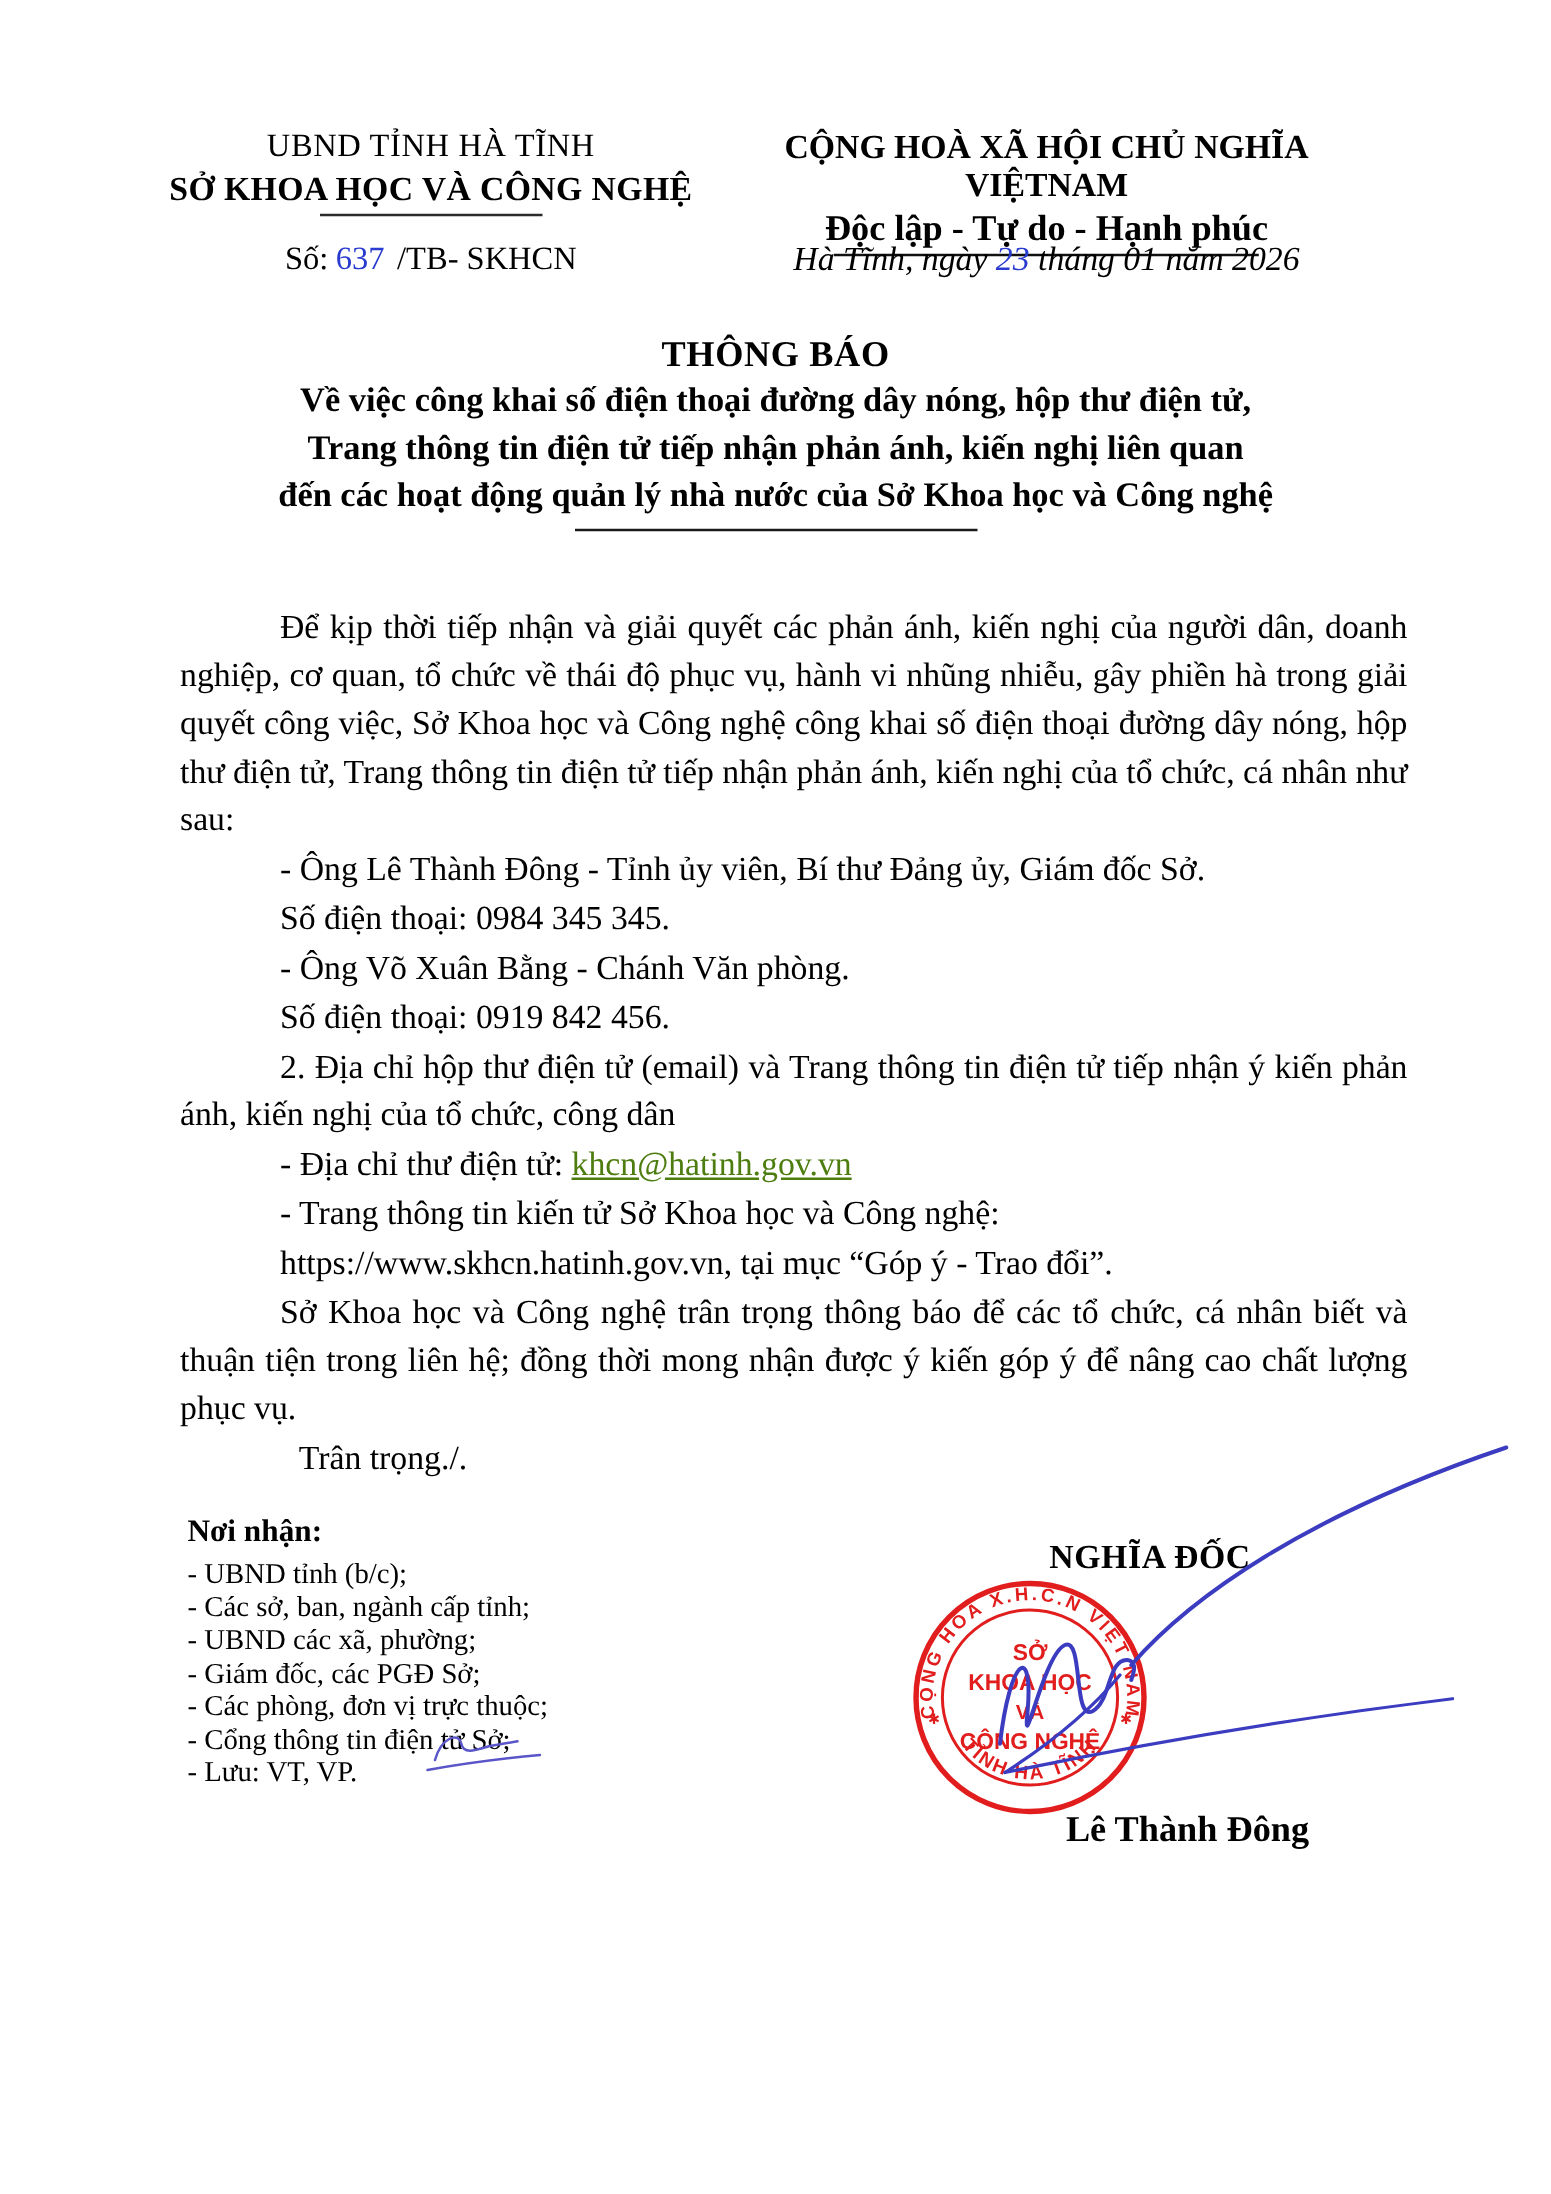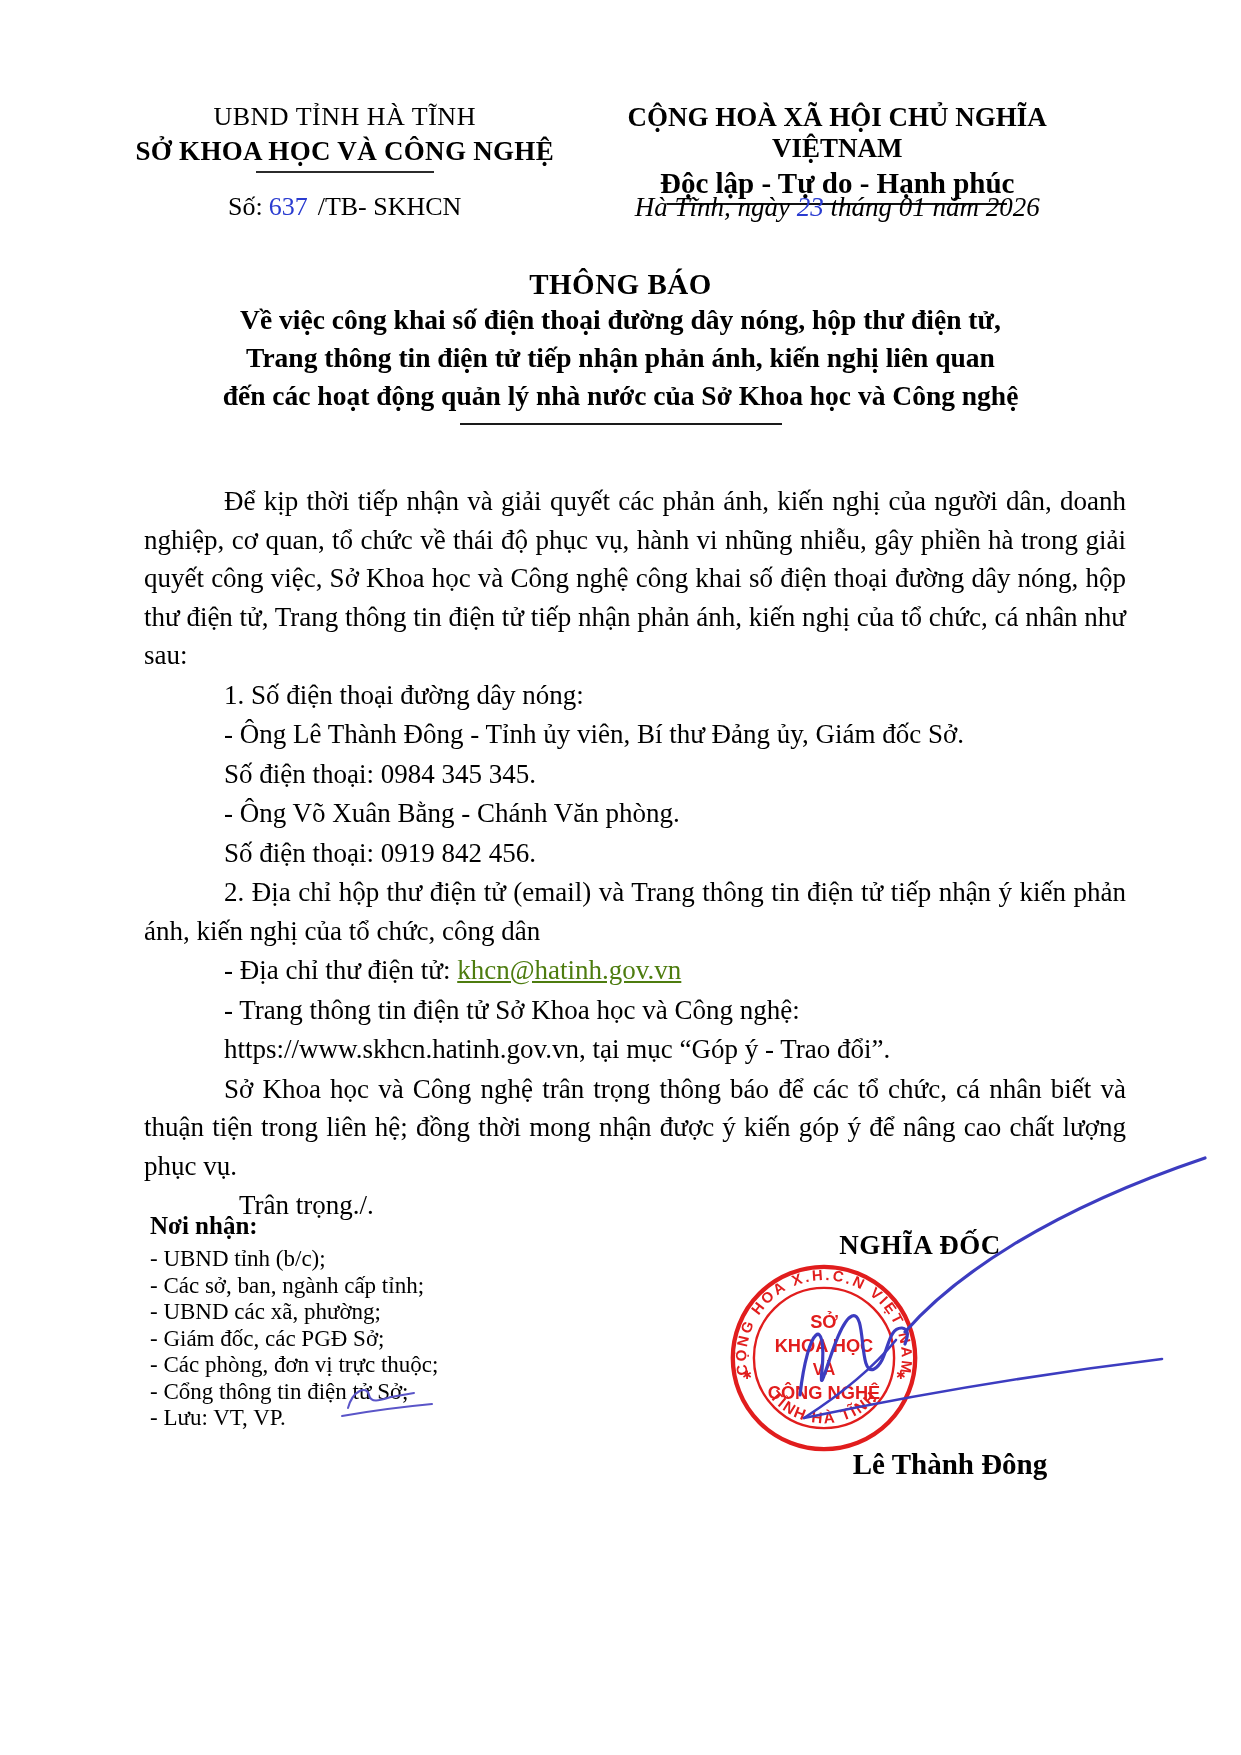--- a/index.html
+++ b/index.html
@@ -86,30 +86,29 @@
   <div class="titleblock">
     <div class="doc-title">THÔNG BÁO</div>
     <div class="sub-line">Về việc công khai số điện thoại đường dây nóng, hộp thư điện tử,</div>
     <div class="sub-line">Trang thông tin điện tử tiếp nhận phản ánh, kiến nghị liên quan</div>
     <div class="sub-line">đến các hoạt động quản lý nhà nước của Sở Khoa học và Công nghệ</div>
     <div class="title-rule"></div>
   </div>
 
   <div class="body">
     <p class="pj">Để kịp thời tiếp nhận và giải quyết các phản ánh, kiến nghị của người dân, doanh nghiệp, cơ quan, tổ chức về thái độ phục vụ, hành vi nhũng nhiễu, gây phiền hà trong giải quyết công việc, Sở Khoa học và Công nghệ công khai số điện thoại đường dây nóng, hộp thư điện tử, Trang thông tin điện tử tiếp nhận phản ánh, kiến nghị của tổ chức, cá nhân như sau:</p>
-    <p class="li">1. Số điện thoại đường dây nóng:</p>
     <p class="li">- Ông Lê Thành Đông - Tỉnh ủy viên, Bí thư Đảng ủy, Giám đốc Sở.</p>
     <p class="li">Số điện thoại: 0984 345 345.</p>
     <p class="li">- Ông Võ Xuân Bằng - Chánh Văn phòng.</p>
     <p class="li">Số điện thoại: 0919 842 456.</p>
     <p class="pj">2. Địa chỉ hộp thư điện tử (email) và Trang thông tin điện tử tiếp nhận ý kiến phản ánh, kiến nghị của tổ chức, công dân</p>
     <p class="li">
       <span>- Địa chỉ thư điện tử:  </span><a class="email" href="#">khcn@hatinh.gov.vn</a>
     </p>
-    <p class="li">- Trang thông tin điện tử Sở Khoa học và Công nghệ:</p>
+    <p class="li">- Trang thông tin kiến tử Sở Khoa học và Công nghệ:</p>
     <p class="li">https://www.skhcn.hatinh.gov.vn, tại mục “Góp ý - Trao đổi”.</p>
     <p class="pj">Sở Khoa học và Công nghệ trân trọng thông báo để các tổ chức, cá nhân biết và thuận tiện trong liên hệ; đồng thời mong nhận được ý kiến góp ý để nâng cao chất lượng phục vụ.</p>
     <p class="closing">Trân trọng./.</p>
   </div>
 
   <div class="recipients">
     <div class="recip-label">Nơi nhận:</div>
     <ul class="recip-list">
       <li>- UBND tỉnh (b/c);</li>
       <li>- Các sở, ban, ngành cấp tỉnh;</li>

